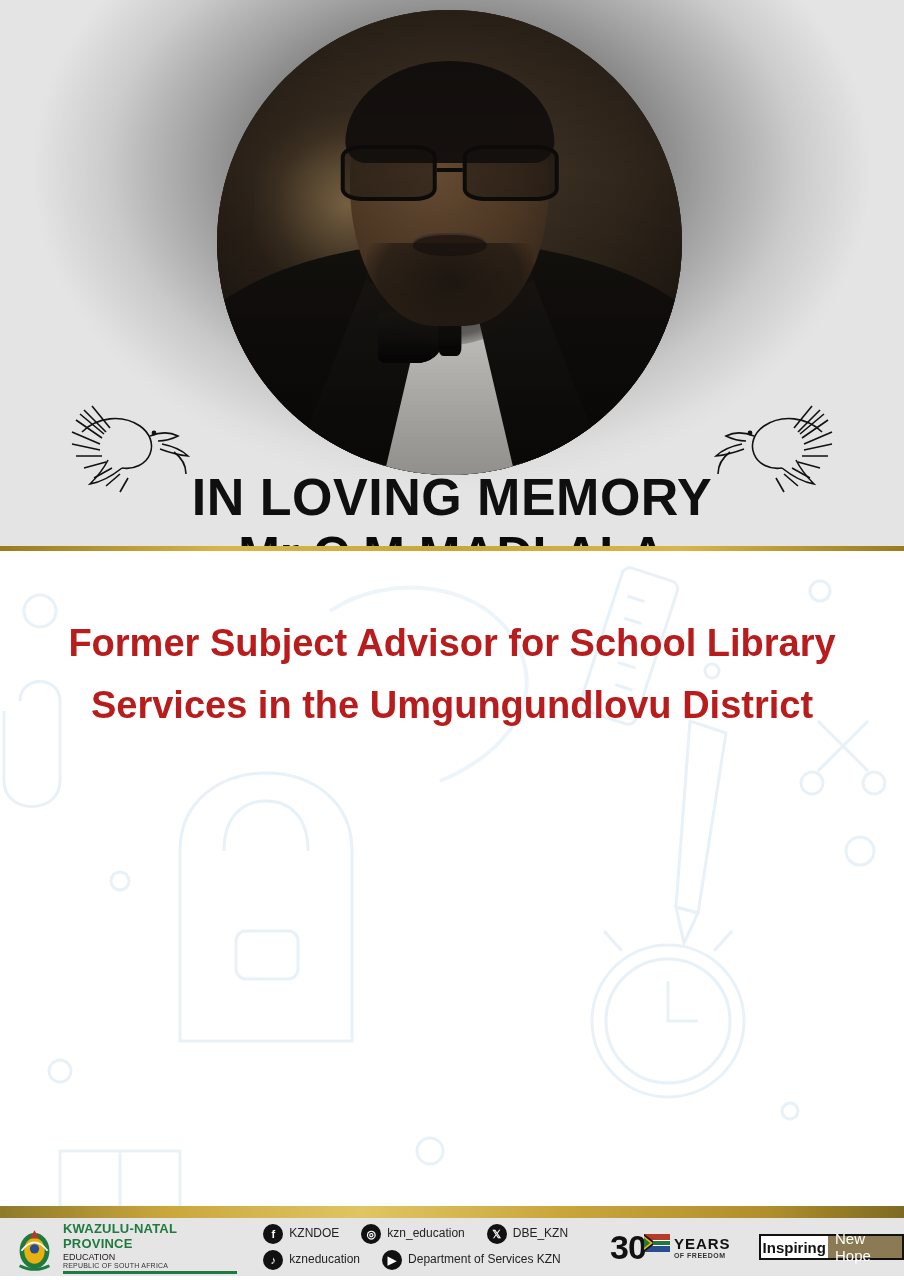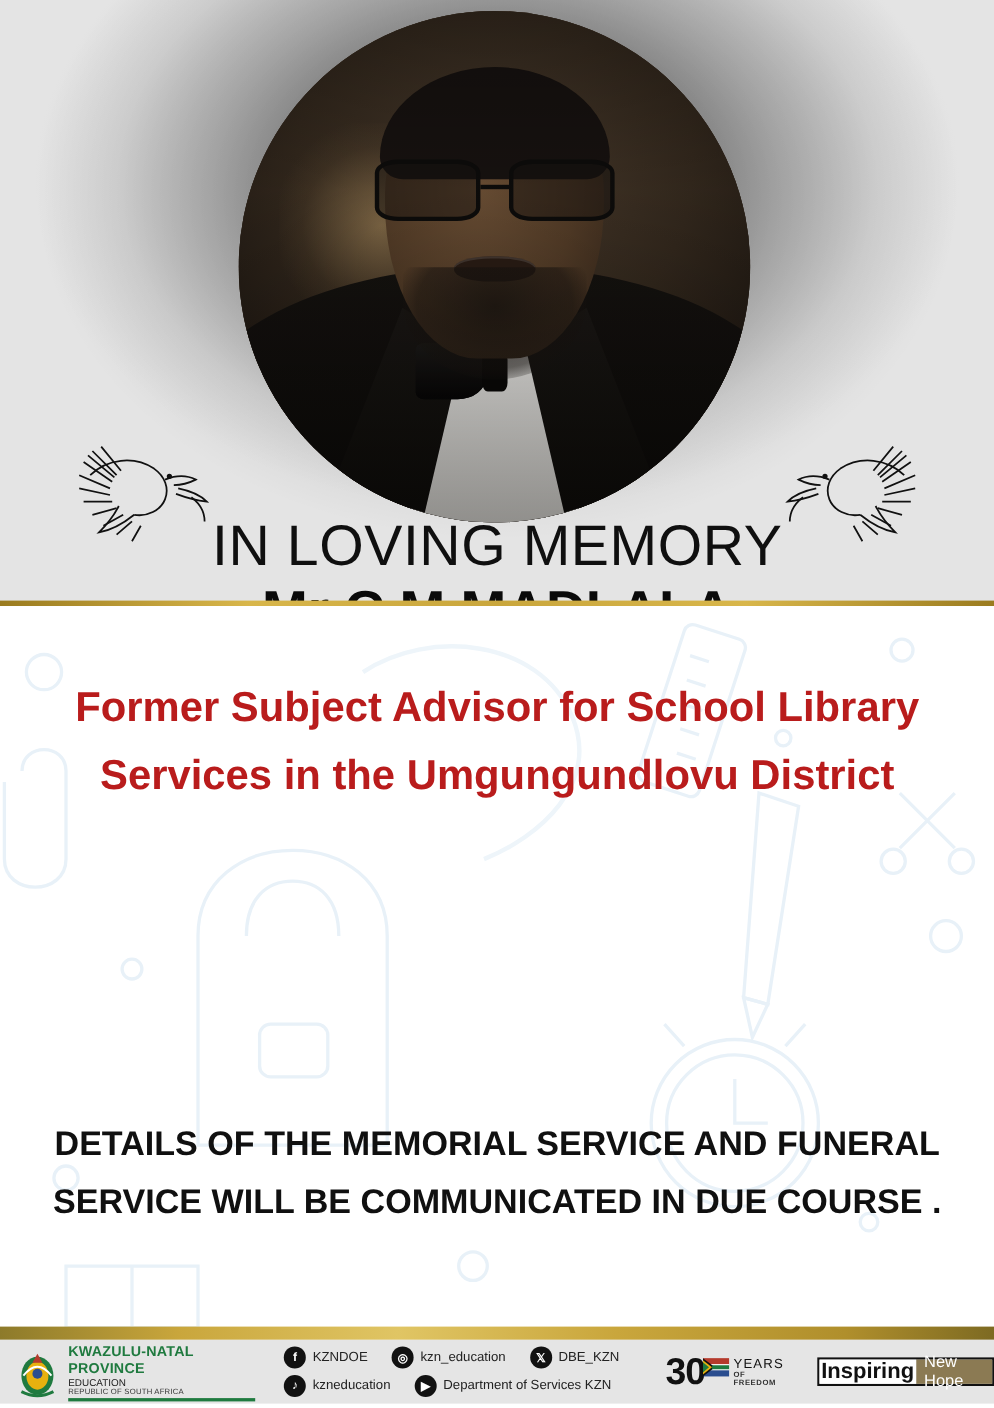--- a/index.html
+++ b/index.html
@@ -155,21 +155,21 @@
 
   
   .title-band {
     position: absolute;
     left: 0; top: 470px;
     width: 904px;
     text-align: center;
   }
   .in-loving {
     font-size: 52px;
-    font-weight: normal;
+    font-weight: bold;
     letter-spacing: 0.5px;
     color: #0f0f0f;
     line-height: 1.05;
   }
   .name {
     font-size: 50px;
     font-weight: bold;
     color: #0a0a0a;
     line-height: 1.12;
     margin-top: 2px;
@@ -258,30 +258,30 @@
   }
   .years-num {
     font-size: 34px; font-weight: bold; color: #111; line-height: 1;
     letter-spacing: -1px;
     margin-left: 16px;
   }
   .years-flag {
     width: 26px; height: 18px; margin-left: -2px; margin-top: -8px;
   }
   .years-text { margin-left: 4px; }
-  .years-text .y1 { font-size: 12px; font-weight: normal; color: #111; letter-spacing: 1px; }
+  .years-text .y1 { font-size: 15px; font-weight: bold; color: #111; letter-spacing: 1px; }
   .years-text .y2 { font-size: 7px; font-weight: bold; color: #333; letter-spacing: 0.5px; }
 
   .inspiring {
     display: flex; align-items: stretch; margin-left: 28px;
     border: 2px solid #111; height: 26px;
   }
   .insp-a {
     background: #ffffff; color: #111; font-weight: bold;
-    font-size: 20px; padding: 0 2px; display: flex; align-items: center;
+    font-size: 15px; padding: 0 2px; display: flex; align-items: center;
   }
   .insp-b {
     background: #8b7a53; color: #ffffff; font-size: 15px;
     padding: 0 7px; display: flex; align-items: center;
   }
 </style>
 </head>
 <body>
 
 <div class="poster">
@@ -385,21 +385,20 @@
 
         <path d="M818 170 l50 50 M868 170 l-50 50"></path>
         <circle cx="812" cy="232" r="11"></circle>
         <circle cx="874" cy="232" r="11"></circle>
 
         <path d="M330 60 c60 -40 160 -30 190 40 c26 62 -30 110 -80 130" stroke="#eef5fa" stroke-width="4"></path>
       </g>
     </svg>
 
     <div class="role">Former Subject Advisor for School Library Services in the Umgungundlovu District</div>
-    <div class="details">DETAILS OF THE MEMORIAL SERVICE AND FUNERAL SERVICE WILL BE COMMUNICATED IN DUE COURSE .</div>
   </div>
 
   <div class="footer-rule"></div>
 
   <div class="footer">
 
     <div class="coa-block">
       <svg class="coa" viewBox="0 0 44 52" aria-hidden="true">
         <ellipse cx="22" cy="30" rx="16" ry="19" fill="#1f7a3f"></ellipse>
         <ellipse cx="22" cy="30" rx="11" ry="14" fill="#e7b10f"></ellipse>

